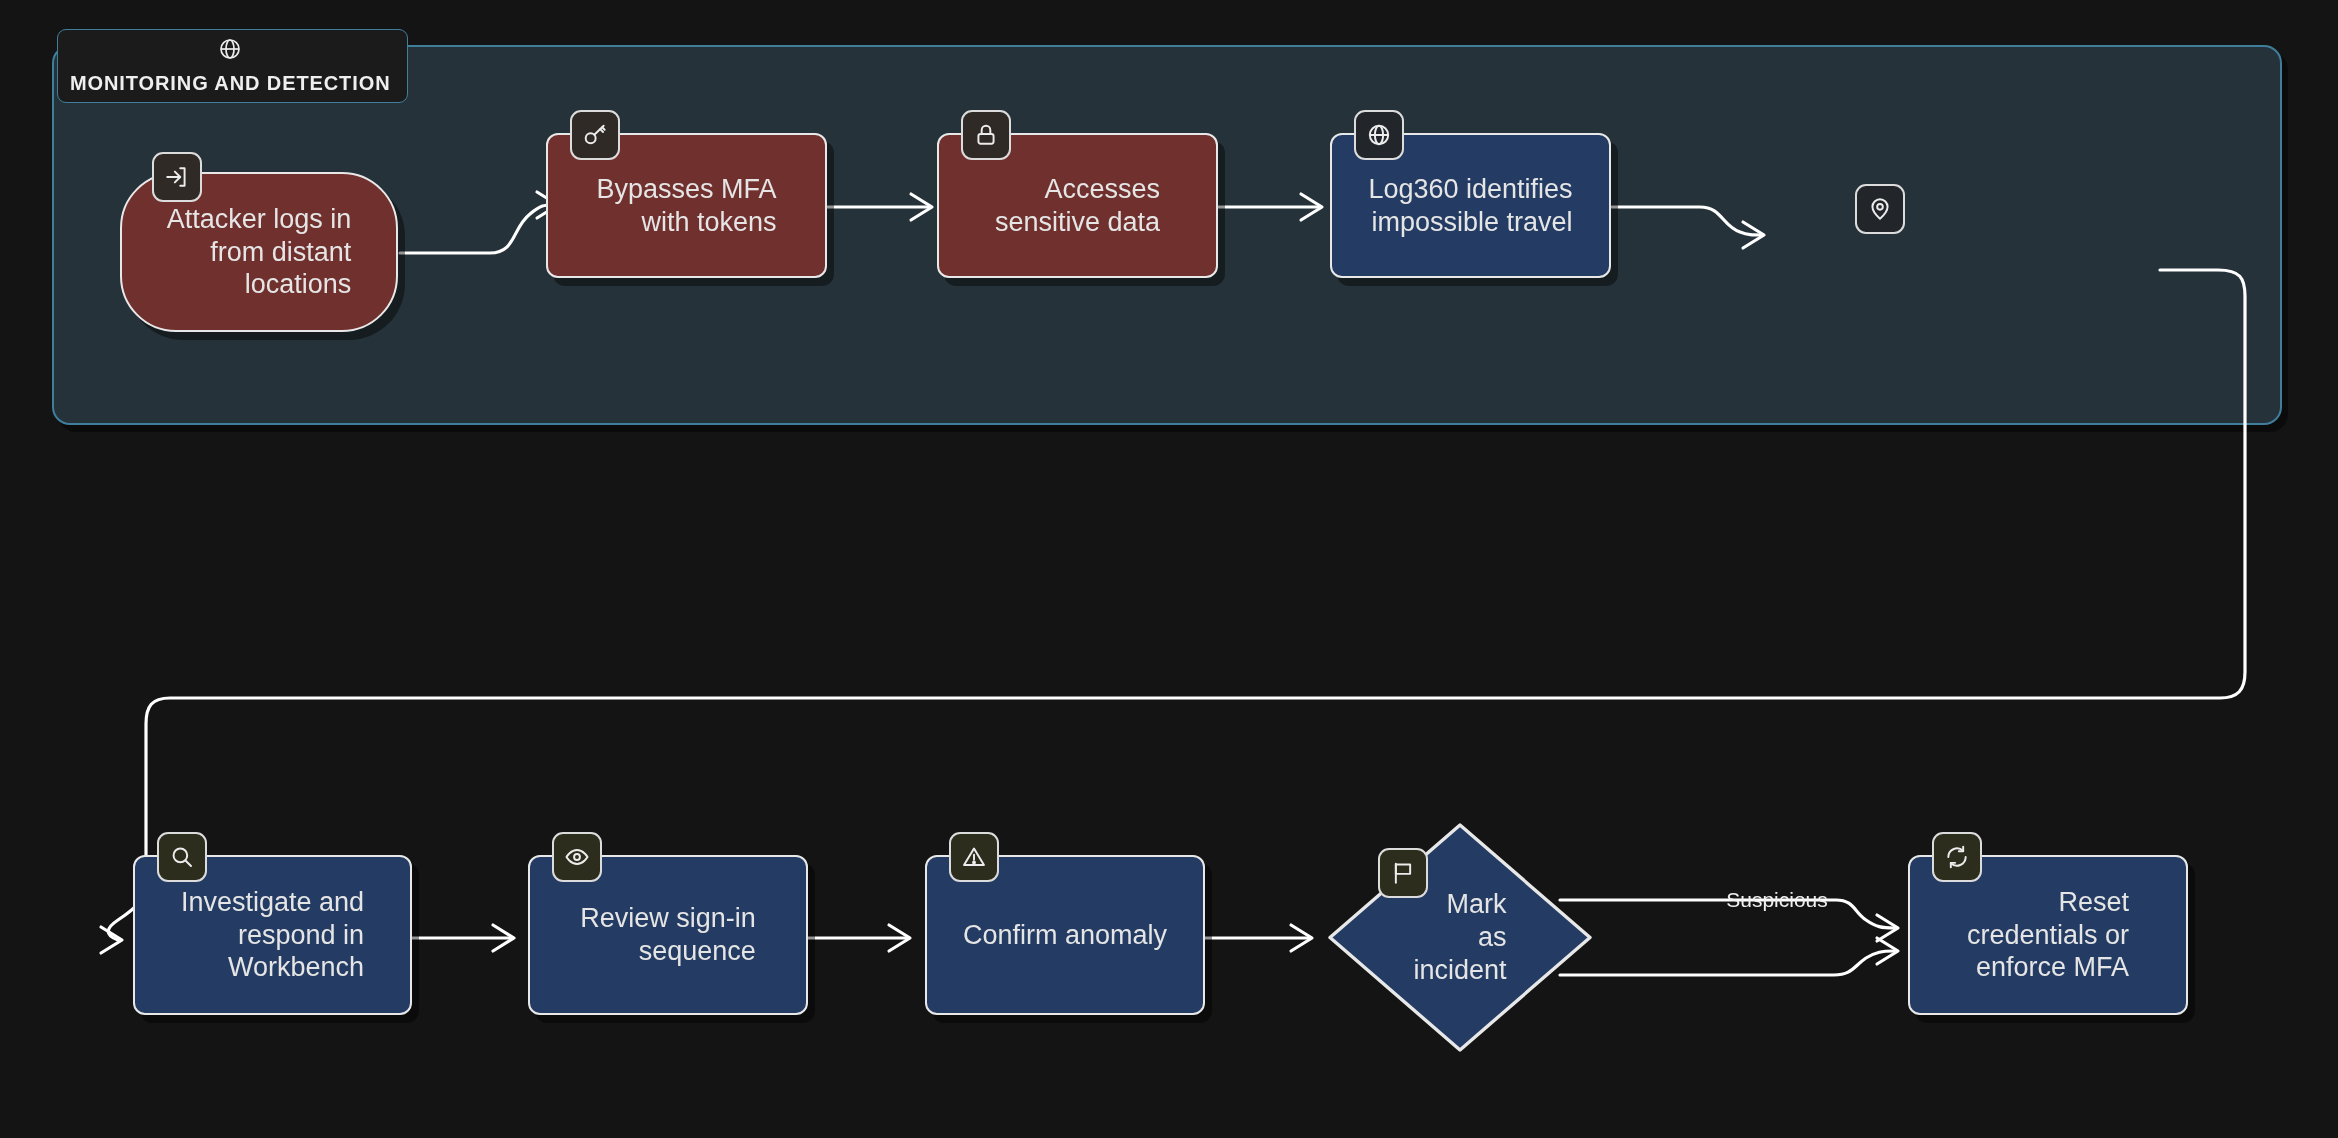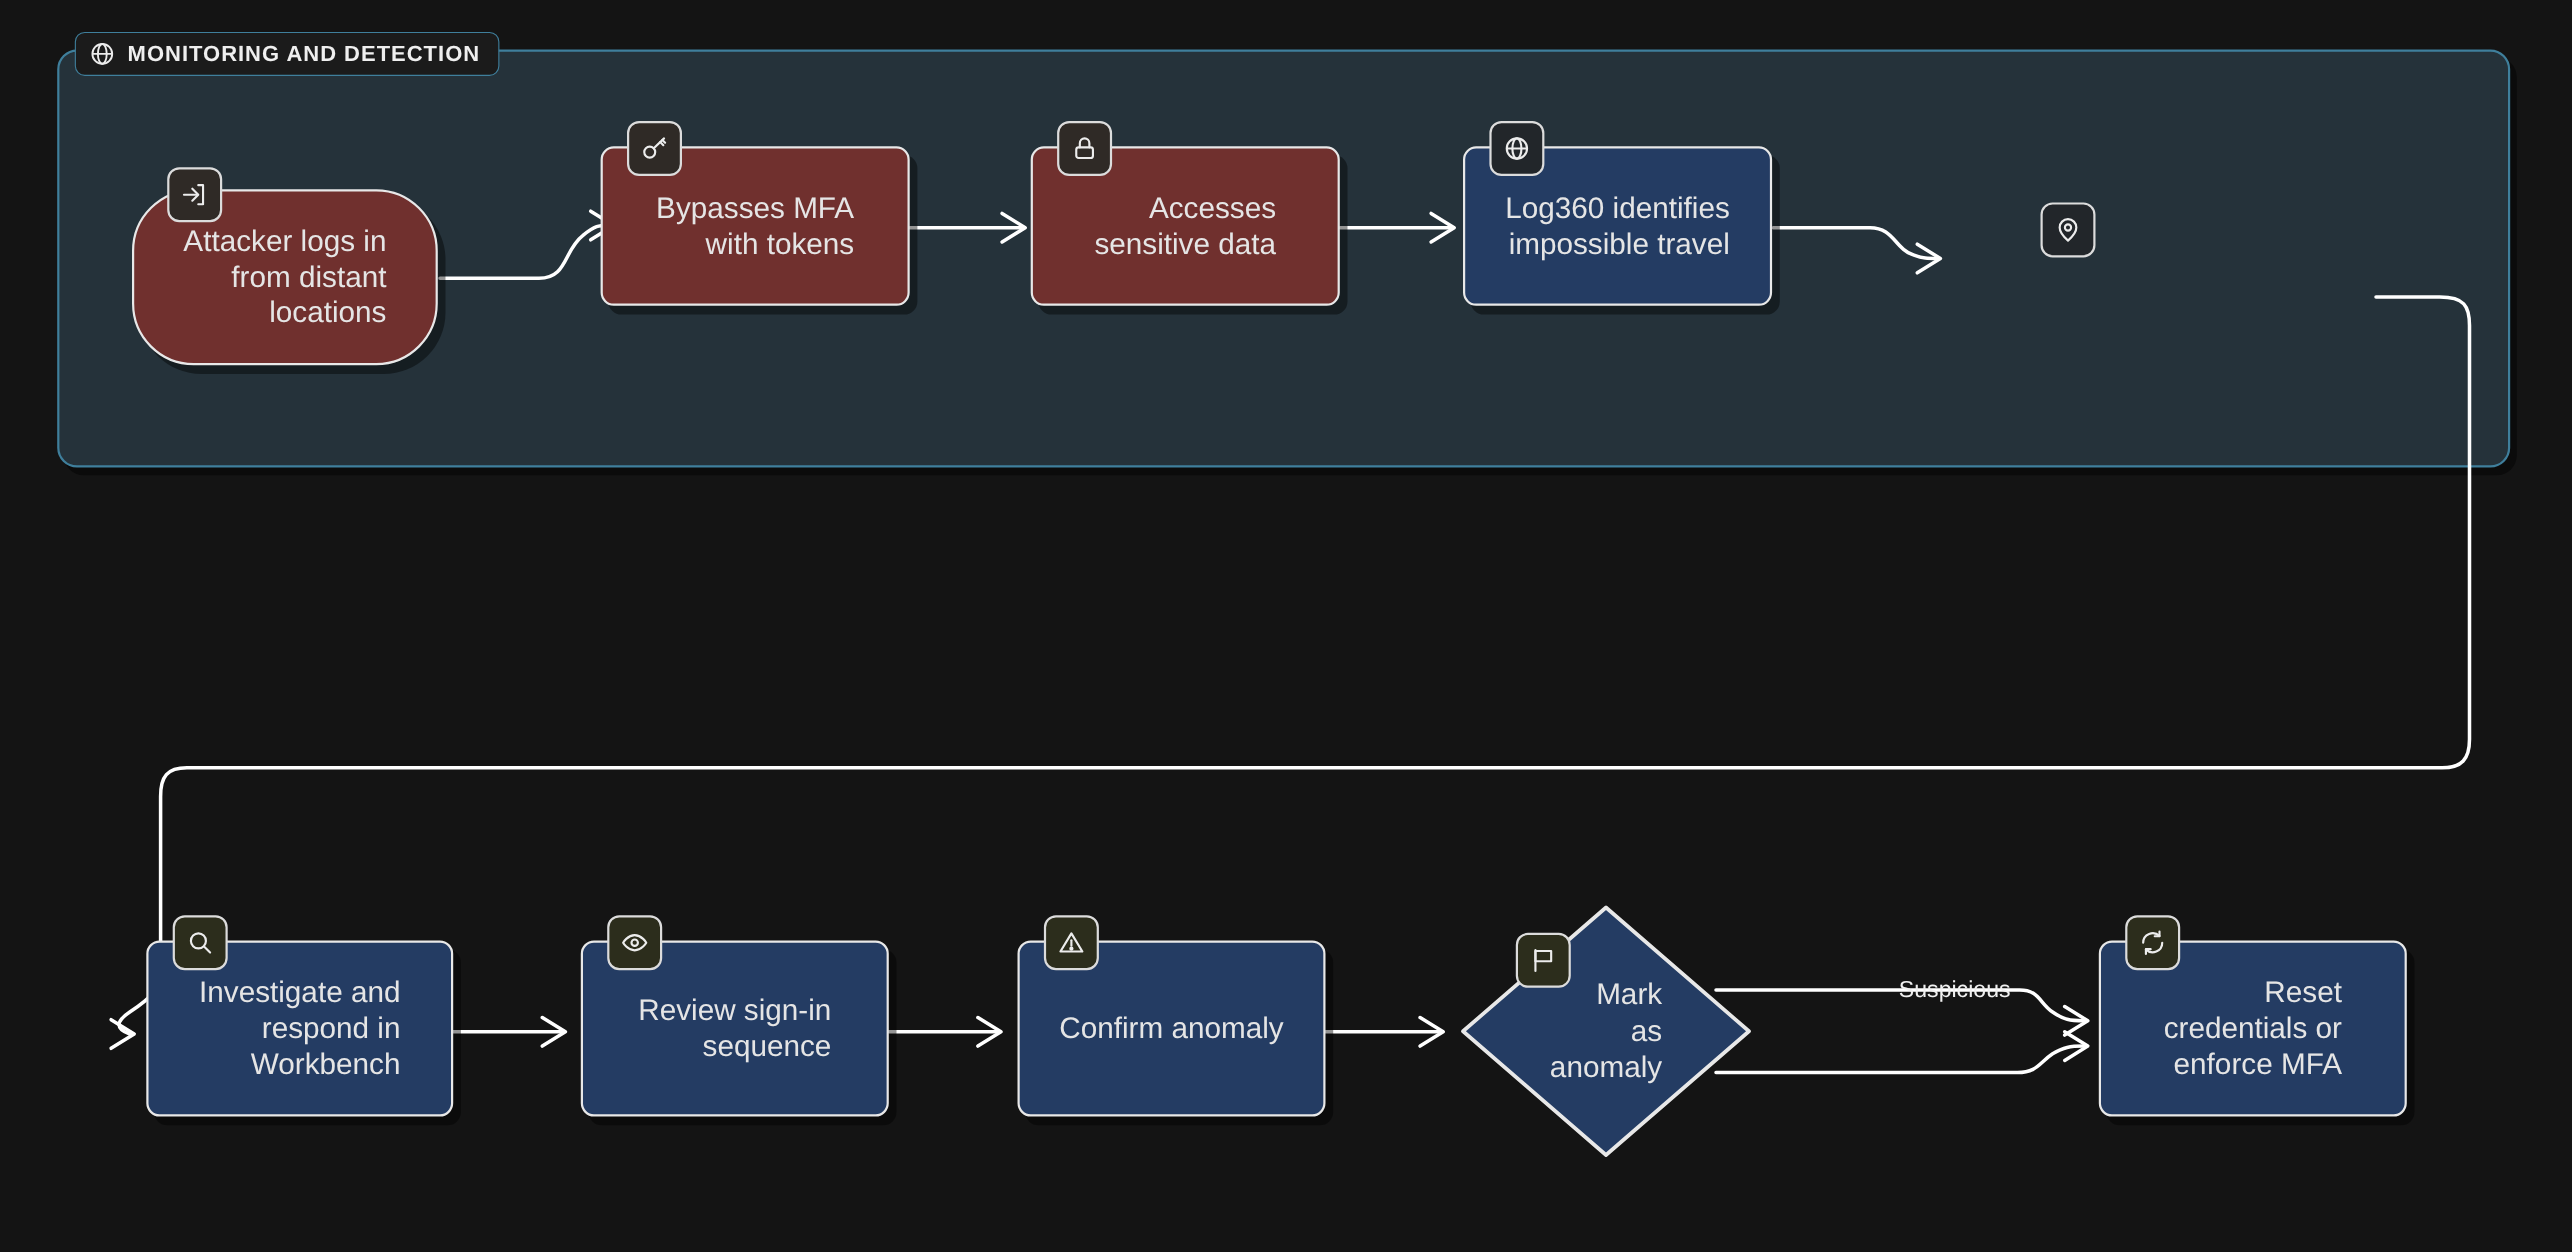--- a/index.html
+++ b/index.html
@@ -54,21 +54,21 @@
   
   .edge-label{position:absolute;color:#f0f0f0;font-size:21px;white-space:nowrap;
               z-index:7;transform:translate(-50%,-50%);margin-left:20px;}
 </style>
 </head>
 <body>
 
 <div id="canvas">
 
   <div class="group monitoring" style="left:52px;top:45px;width:2230px;height:380px;">
-    <div class="group-label" style="left:14px;top:-18px;">
+    <div class="group-label" style="left:3px;top:-18px;flex-direction:column;">
       <span>
         <svg width="24" height="24" viewBox="0 0 24 24" fill="none" stroke="#ececec" stroke-width="1.7">
           <circle cx="12" cy="12" r="9"></circle>
             <ellipse cx="12" cy="12" rx="4" ry="9"></ellipse>
           <line x1="3" y1="12" x2="21" y2="12"></line>
         </svg>
       </span>
       <span class="gl-text">MONITORING AND DETECTION</span>
     </div>
   </div>
@@ -207,21 +207,21 @@
         <circle cx="12" cy="17" r=".9" fill="#ececec"></circle>
     </svg>
   </div>
 
   <div class="node diamond" style="left:1325px;top:820px;width:270px;height:235px;">
     <svg class="dshape" viewBox="0 0 270 235" preserveAspectRatio="none">
       <polygon points="135,5 265,117.5 135,230 5,117.5" fill="#243c63" stroke="#e8e8e8" stroke-width="3.4" stroke-linejoin="round"></polygon>
     </svg>
     <span class="txt">Mark
 as
-anomaly</span>
+incident</span>
   </div>
   <div class="badge olive" style="left:1378px;top:848px;">
     <svg width="26" height="26" viewBox="0 0 24 24" fill="none" stroke="#ececec" stroke-width="1.8" stroke-linecap="round" stroke-linejoin="round">
       <line x1="5.4" y1="3.4" x2="5.4" y2="21"></line>
         <path d="M5.4 4.2h13.2v8.6H5.4z"></path>
     </svg>
   </div>
 
   <div class="node rect blue" style="left:1908px;top:855px;width:280px;height:160px;">
     <span class="txt">Reset

